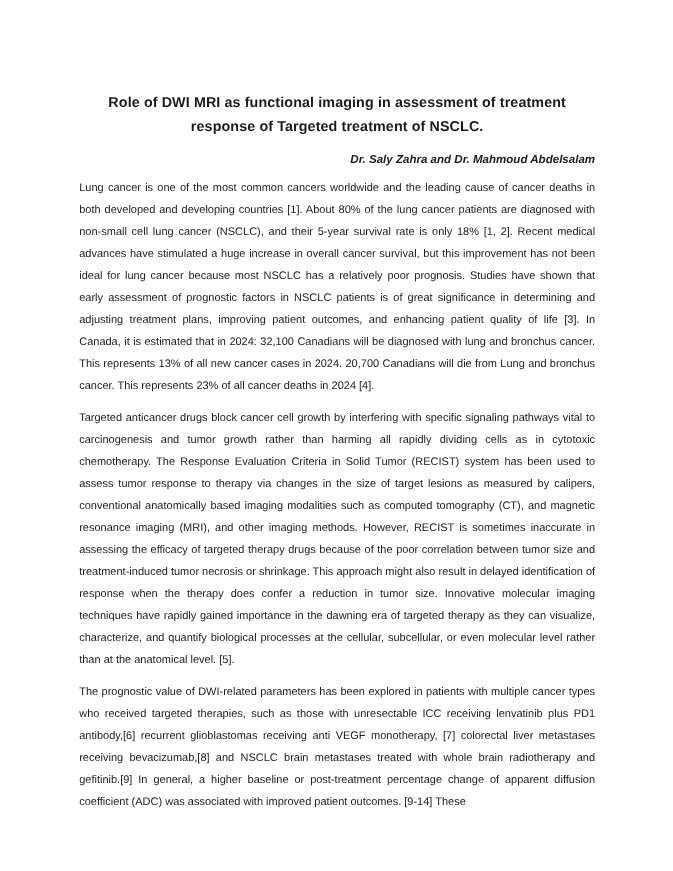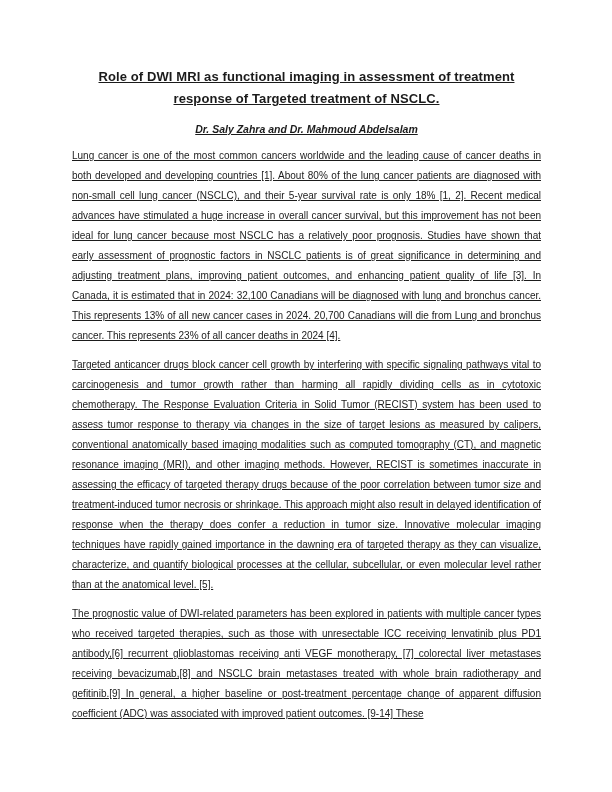--- a/index.html
+++ b/index.html
@@ -13,38 +13,37 @@
     height: 792px;
     background: #ffffff;
     overflow: hidden;
     font-family: "Liberation Sans", sans-serif;
     color: #1b1b1b;
   }
   .content {
     position: absolute;
     left: 72px;
     right: 71px;
-    top: 66px;
-    text-decoration: underline;
+    top: 82px;
   }
   .doc-title {
     font-size: 13px;
     line-height: 22px;
     font-weight: 700;
     text-align: center;
     margin: 0 auto 12px auto;
     max-width: 470px;
     letter-spacing: 0.1px;
   }
   .doc-authors {
     font-size: 10.5px;
     line-height: 14px;
     font-weight: 700;
     font-style: italic;
-    text-align: center;
+    text-align: right;
     margin: 0 0 10px 0;
   }
   .doc-paragraph {
     font-size: 10px;
     line-height: 20px;
     text-align: justify;
     margin: 0 0 9px 0;
   }
 </style>
 </head>

